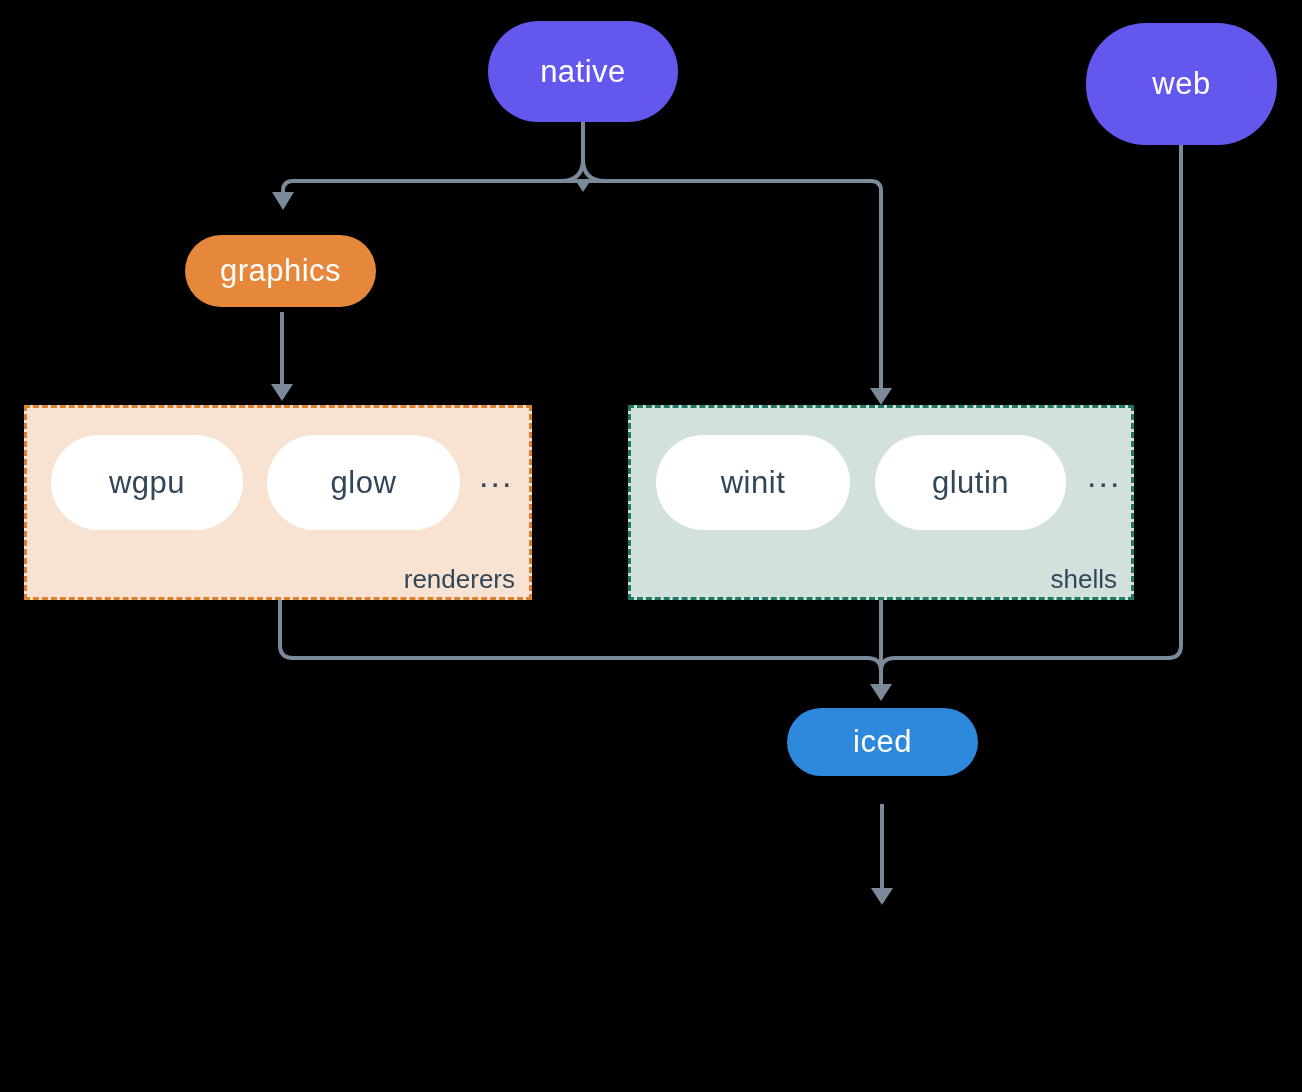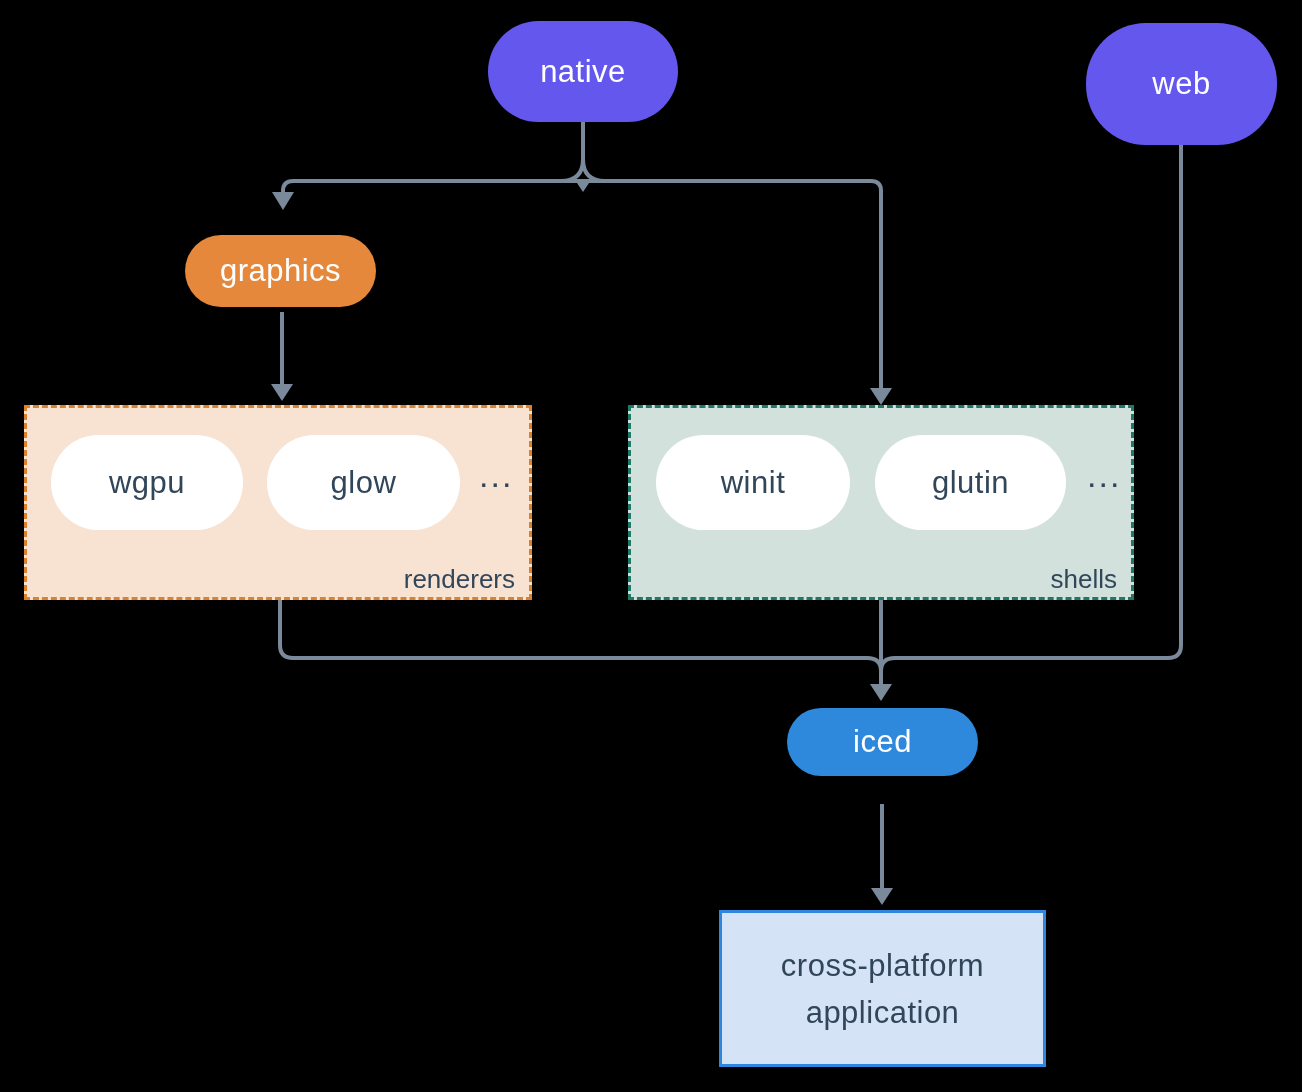--- a/index.html
+++ b/index.html
@@ -138,18 +138,14 @@
 
   <div class="groupbox shells">
     <div class="white-pill p0">winit</div>
     <div class="white-pill p1">glutin</div>
     <span class="dots">...</span>
     <span class="group-label">shells</span>
   </div>
 
   <div class="pill iced">iced</div>
 
-  <div class="appbox">
-    <span>cross-platform</span>
-    <span>application</span>
-  </div>
 
 </div>
 
 </body></html>

